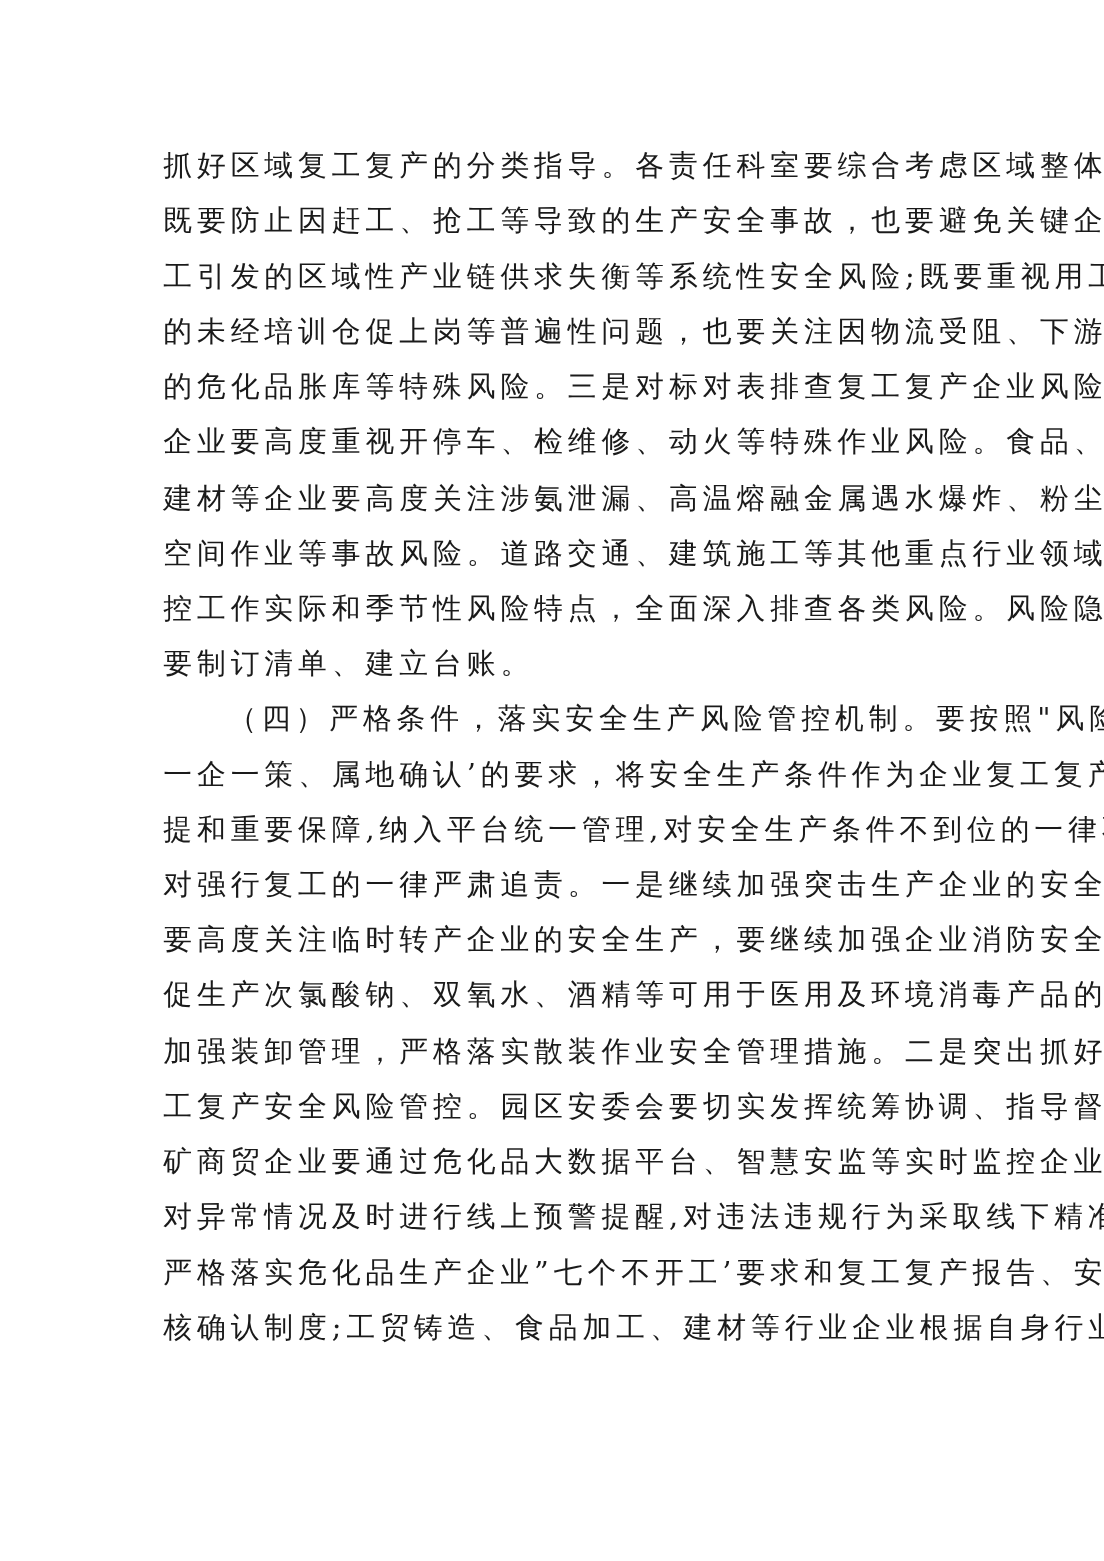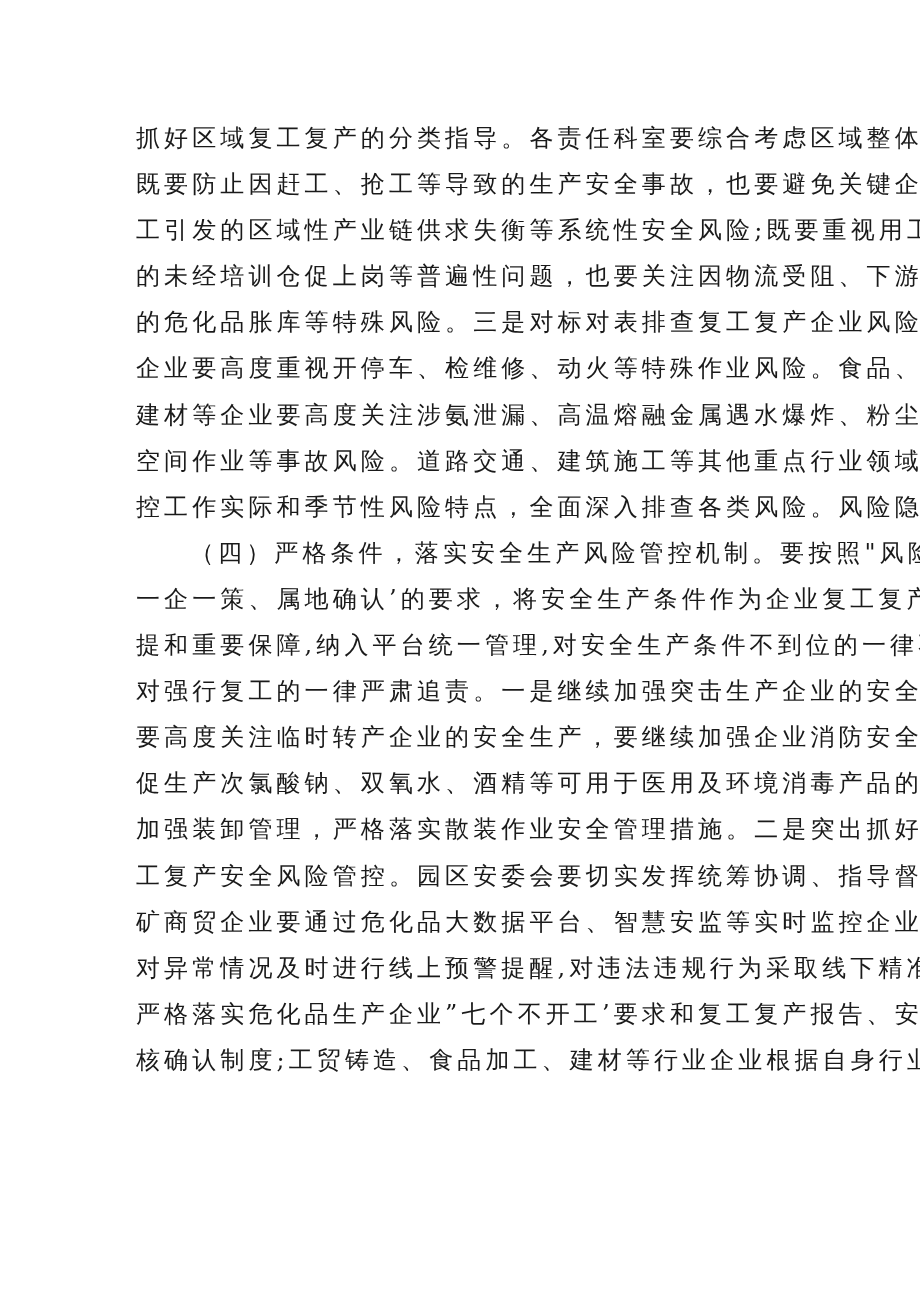--- a/index.html
+++ b/index.html
@@ -48,20 +48,21 @@
   <div class="text-block">
     <span class="line">抓好区域复工复产的分类指导。各责任科室要综合考虑区域整体安全风险。</span>
     <span class="line">既要防止因赶工、抢工等导致的生产安全事故，也要避免关键企业迟迟不复</span>
     <span class="line">工引发的区域性产业链供求失衡等系统性安全风险;既要重视用工紧缺造成</span>
     <span class="line">的未经培训仓促上岗等普遍性问题，也要关注因物流受阻、下游不开工造成</span>
     <span class="line">的危化品胀库等特殊风险。三是对标对表排查复工复产企业风险点。危化品</span>
     <span class="line">企业要高度重视开停车、检维修、动火等特殊作业风险。食品、工贸铸造、</span>
     <span class="line">建材等企业要高度关注涉氨泄漏、高温熔融金属遇水爆炸、粉尘爆炸、有限</span>
     <span class="line">空间作业等事故风险。道路交通、建筑施工等其他重点行业领域结合疫情防</span>
     <span class="line">控工作实际和季节性风险特点，全面深入排查各类风险。风险隐患排查指导</span>
+    <span class="line">要制订清单、建立台账。</span>
     <span class="line indent">（四）严格条件，落实安全生产风险管控机制。要按照"风险受控、</span>
     <span class="line">一企一策、属地确认’的要求，将安全生产条件作为企业复工复产的必要前</span>
     <span class="line">提和重要保障,纳入平台统一管理,对安全生产条件不到位的一律不予复工,</span>
     <span class="line">对强行复工的一律严肃追责。一是继续加强突击生产企业的安全风险管控。</span>
     <span class="line">要高度关注临时转产企业的安全生产，要继续加强企业消防安全检查;要督</span>
     <span class="line">促生产次氯酸钠、双氧水、酒精等可用于医用及环境消毒产品的危化品企业</span>
     <span class="line">加强装卸管理，严格落实散装作业安全管理措施。二是突出抓好重点领域复</span>
     <span class="line">工复产安全风险管控。园区安委会要切实发挥统筹协调、指导督促作用。工</span>
     <span class="line">矿商贸企业要通过危化品大数据平台、智慧安监等实时监控企业复产动态，</span>
     <span class="line">对异常情况及时进行线上预警提醒,对违法违规行为采取线下精准监管执法。</span>

